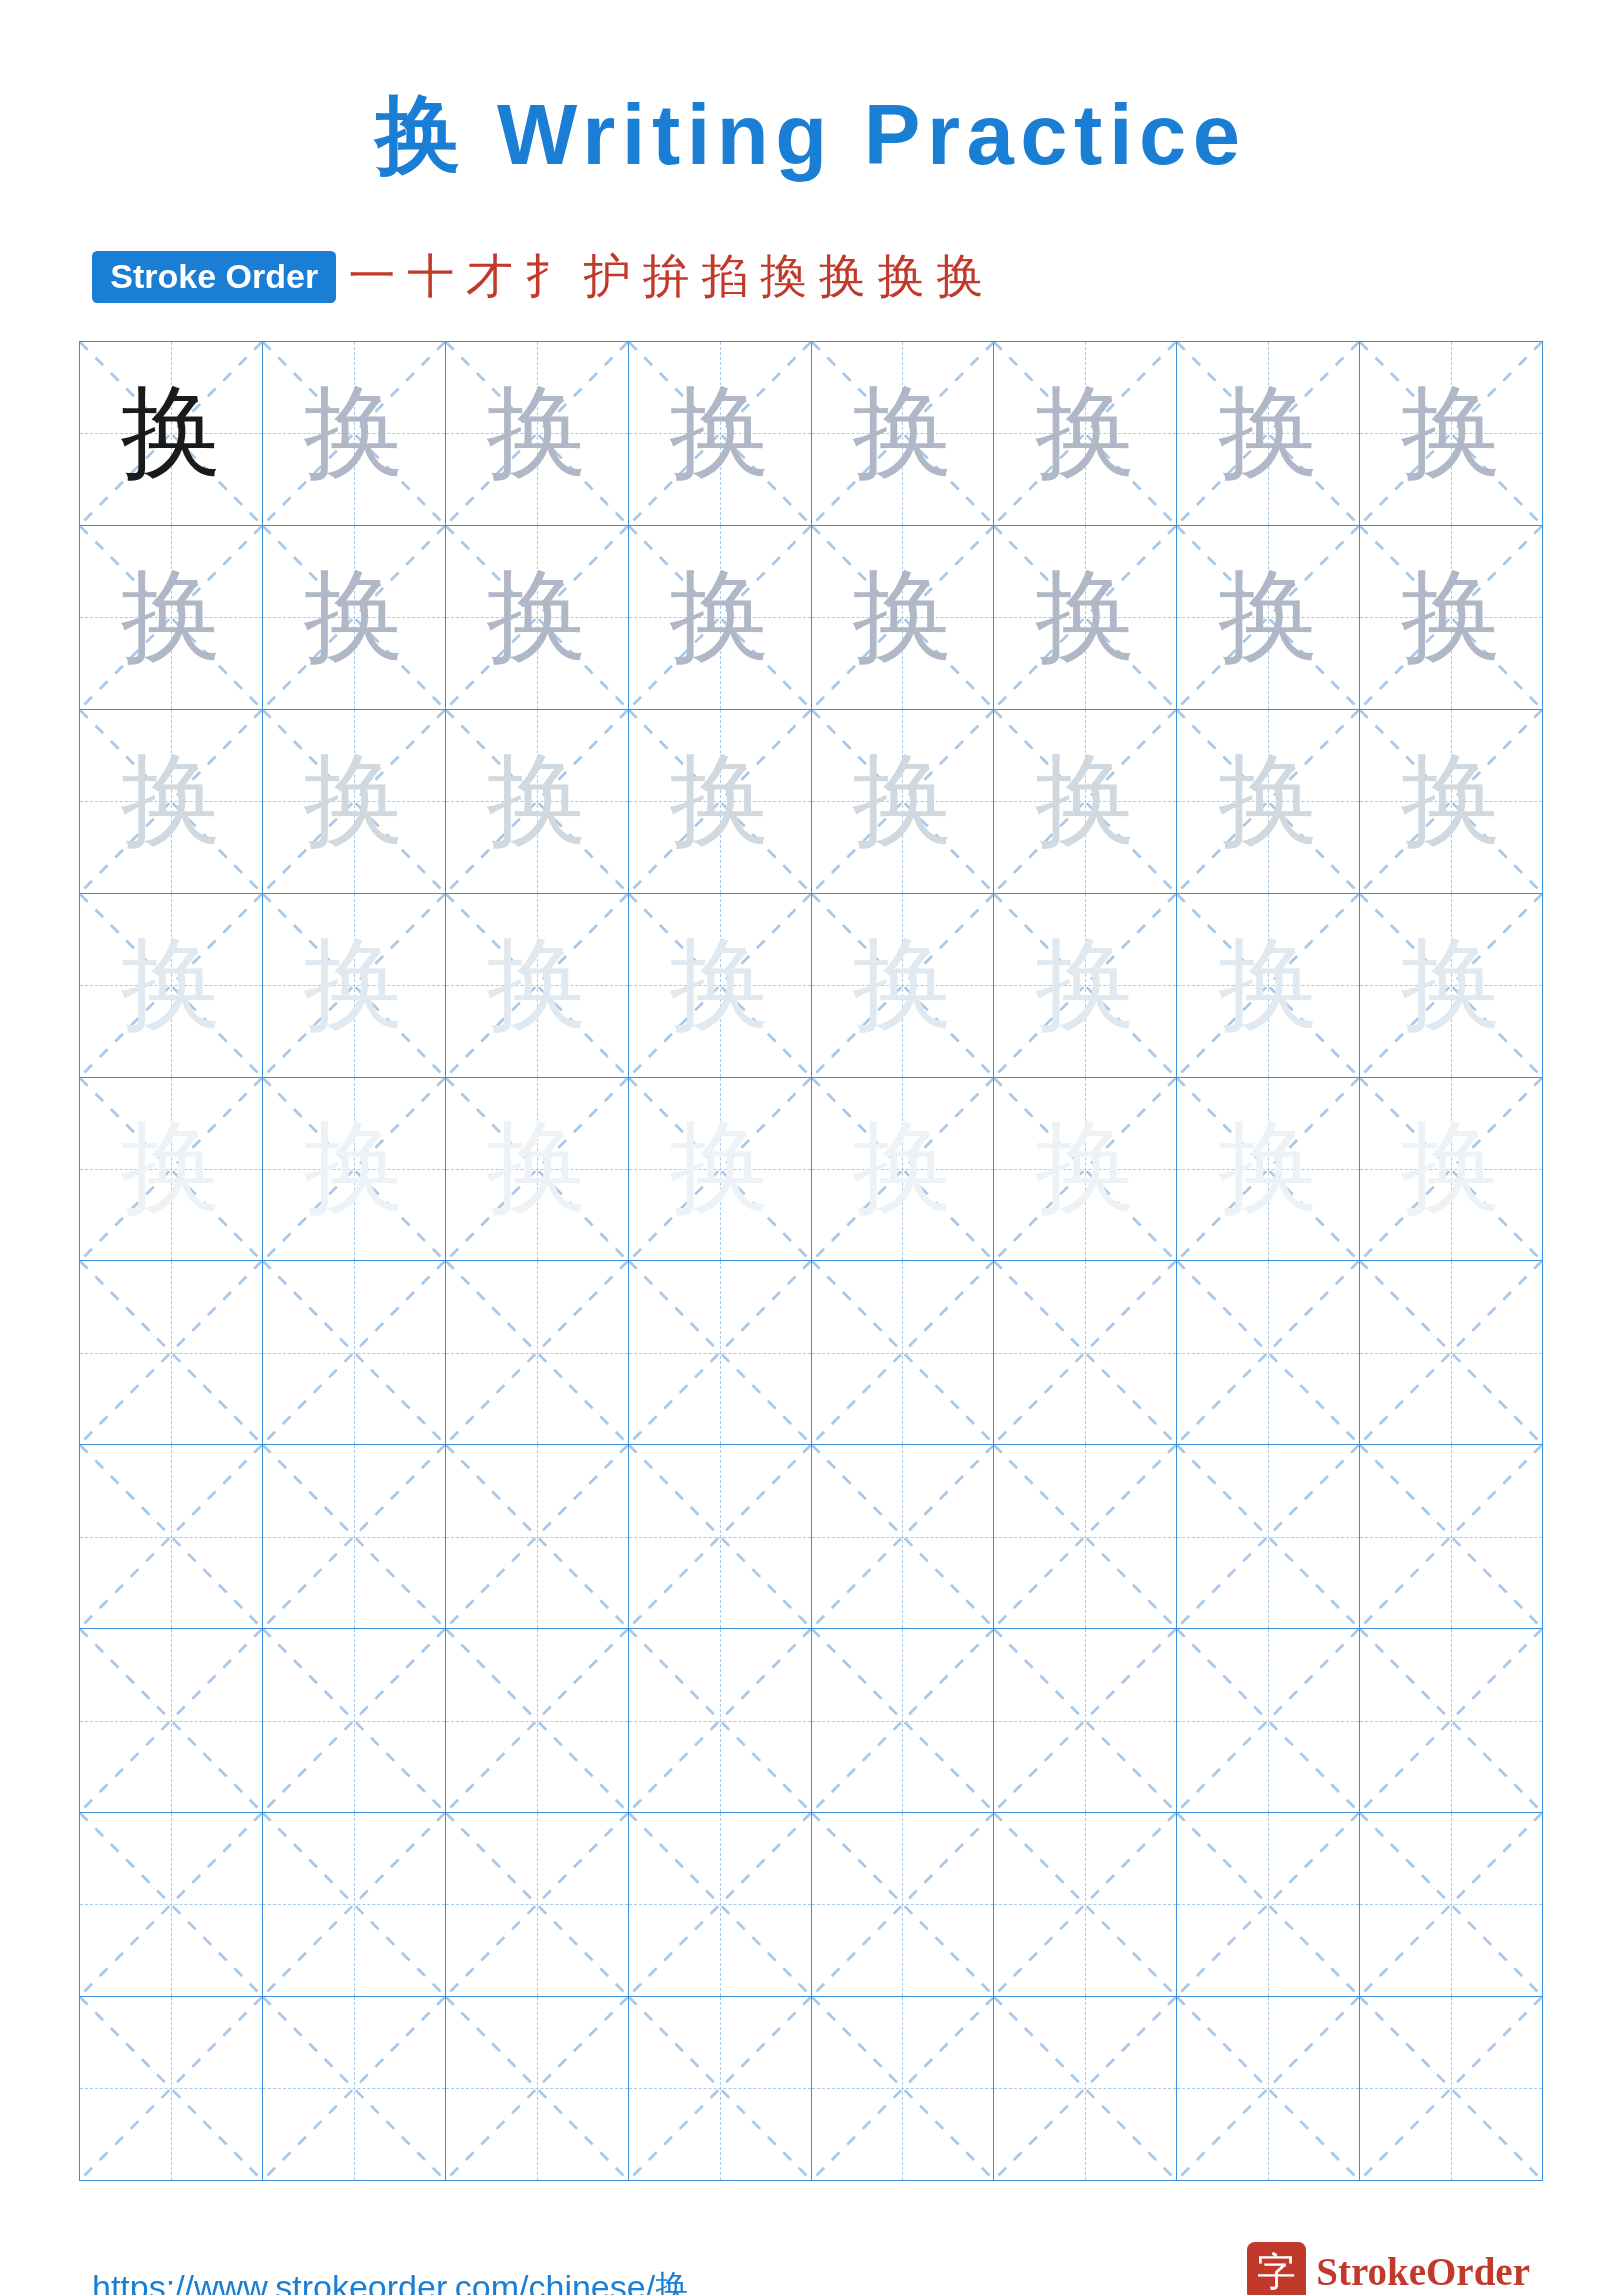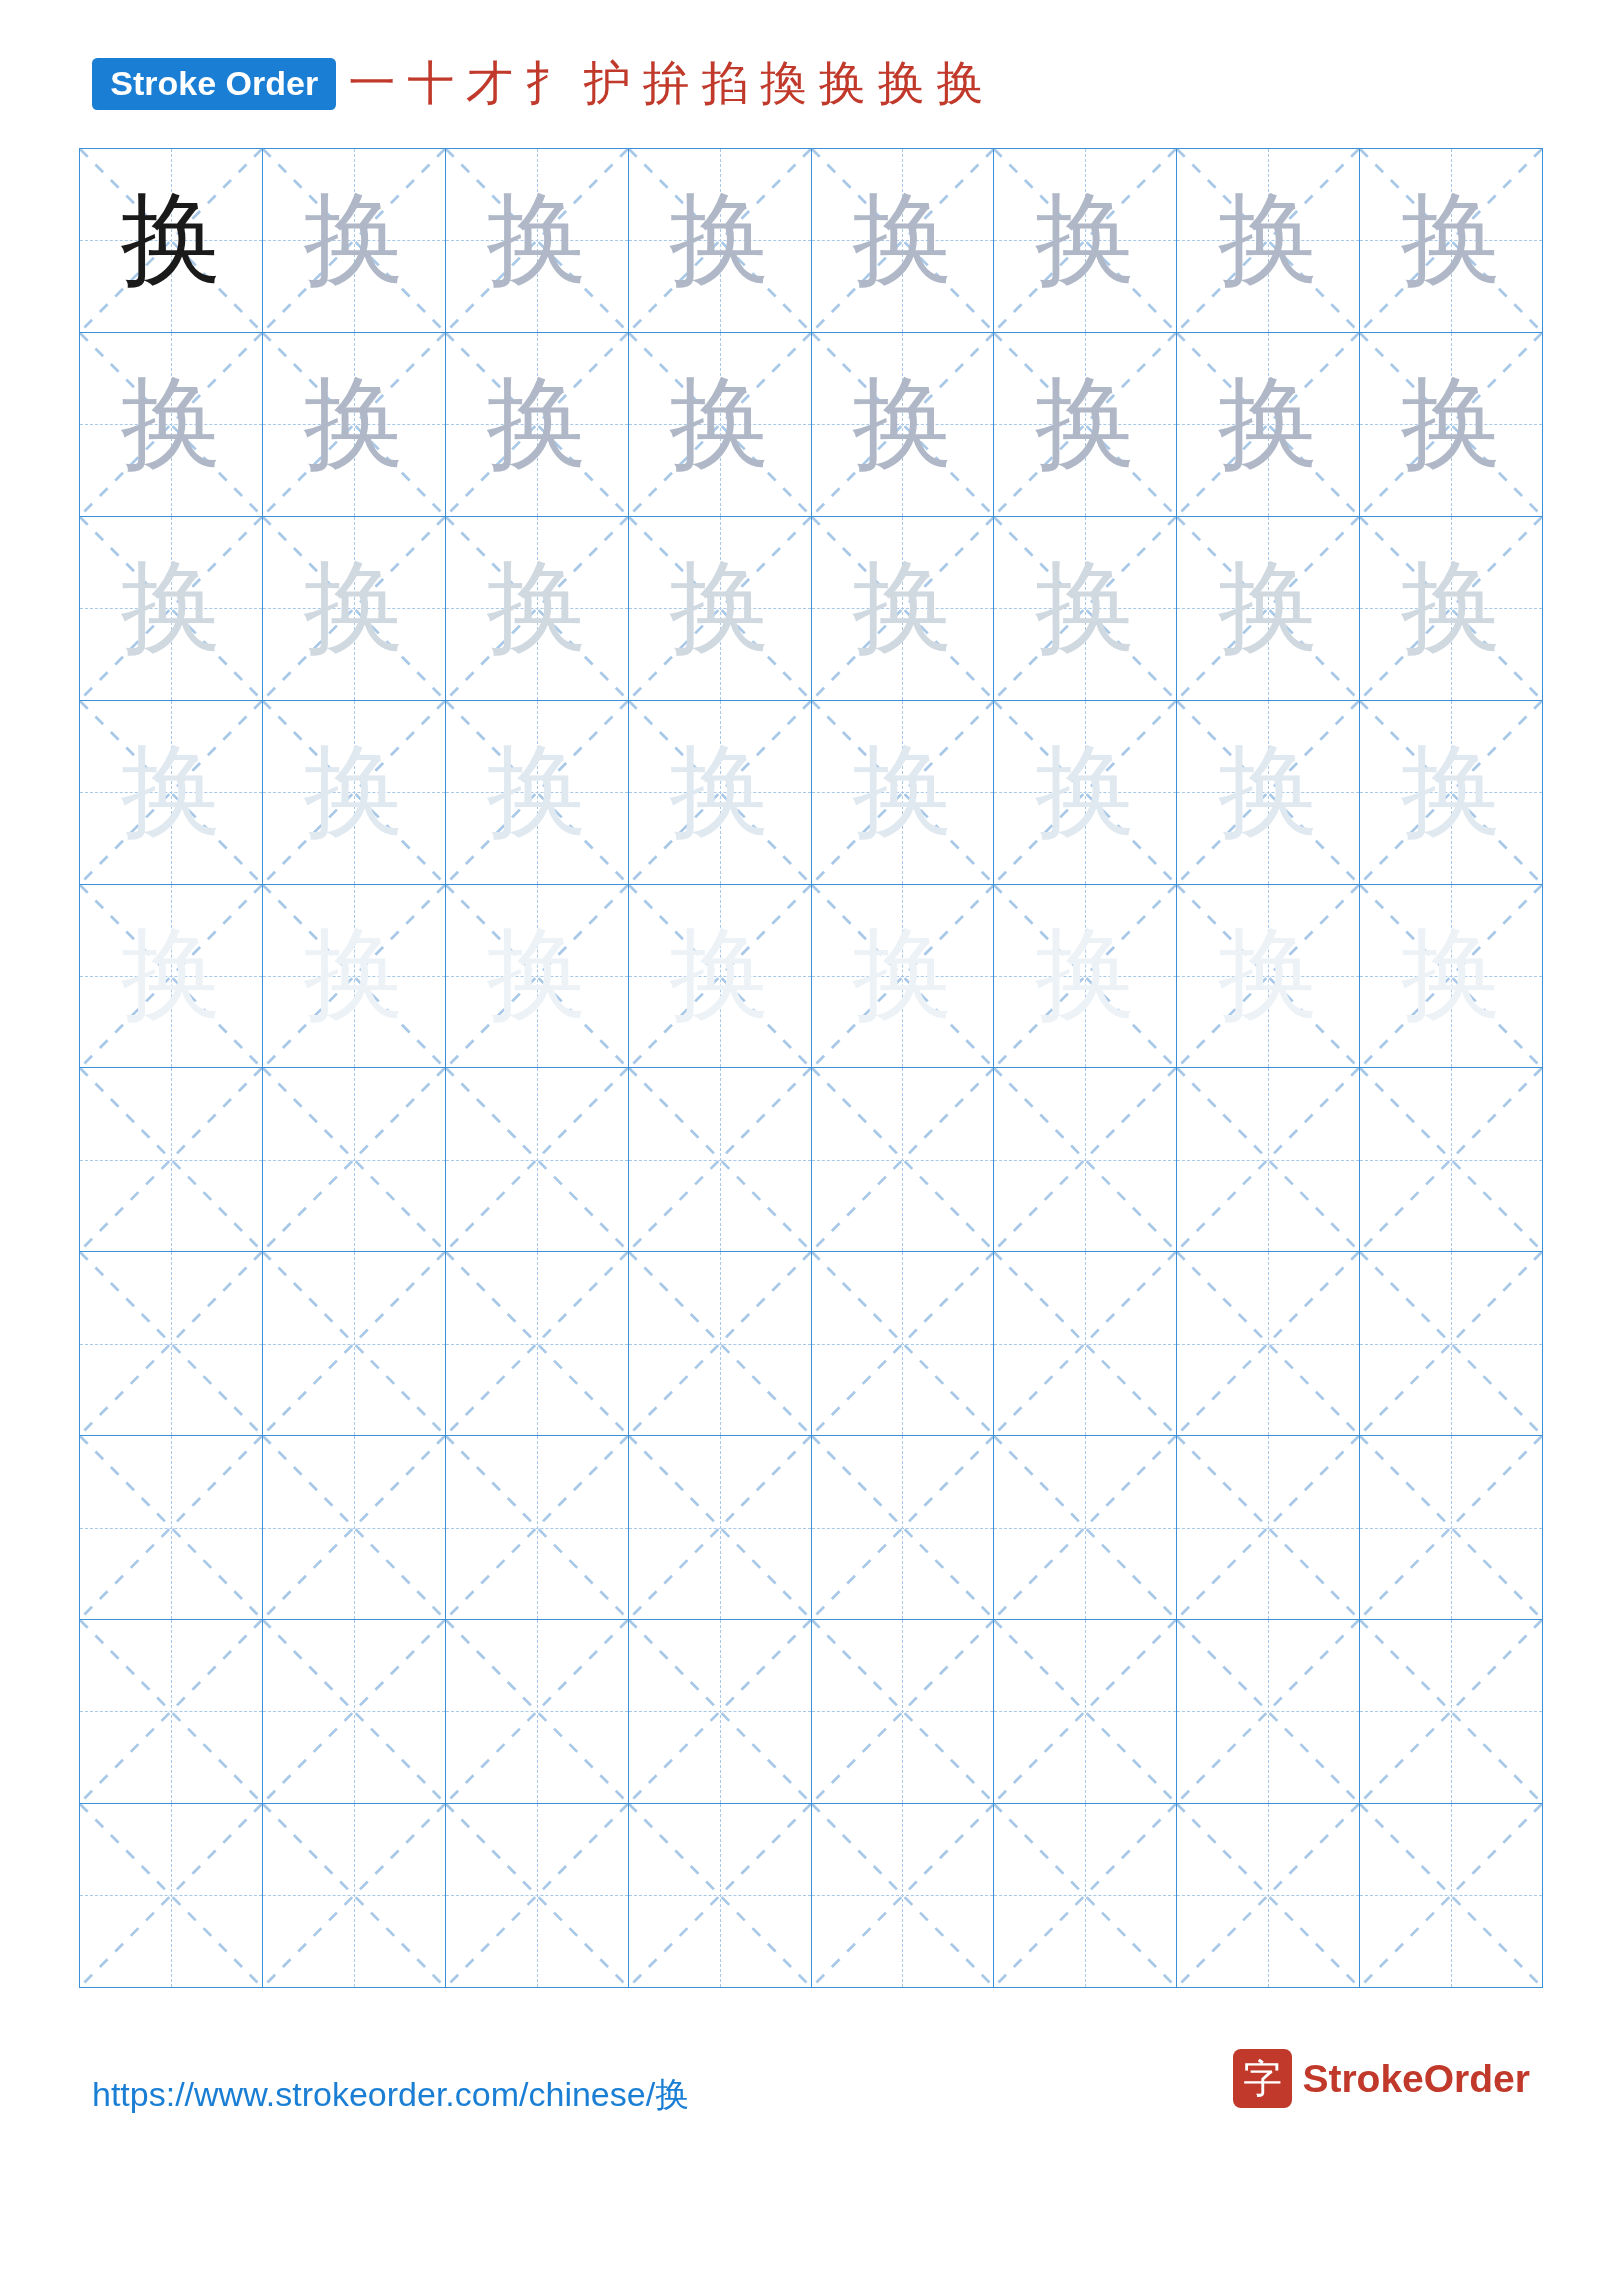--- a/index.html
+++ b/index.html
@@ -200,34 +200,37 @@
       display: flex;
       align-items: center;
       justify-content: center;
       color: #fff;
       font-size: 39px;
       font-family: serif;
     }
 
     .footer-logo-text {
       font-size: 39px;
-      font-family: Liberation Sans, sans-serif;
+      font-family: Liberation Serif, serif;
       font-weight: 700;
       color: #1a1a1a;
     }
 
     .footer-logo-text span {
       color: #c0392b;
     }
   </style>
 </head>
 <body>
 
 <div class="page">
 
+  <h1 class="title">
+    <span class="title-char">换</span><span> Writing Practice</span>
+  </h1>
 
   <div class="stroke-order-row">
     <div class="stroke-order-badge">Stroke Order</div>
     <div class="stroke-sequence">
       <span class="stroke-seq-item">一</span>
       <span class="stroke-seq-item">十</span>
       <span class="stroke-seq-item">才</span>
       <span class="stroke-seq-item">扌</span>
       <span class="stroke-seq-item">护</span>
       <span class="stroke-seq-item">拚</span>

